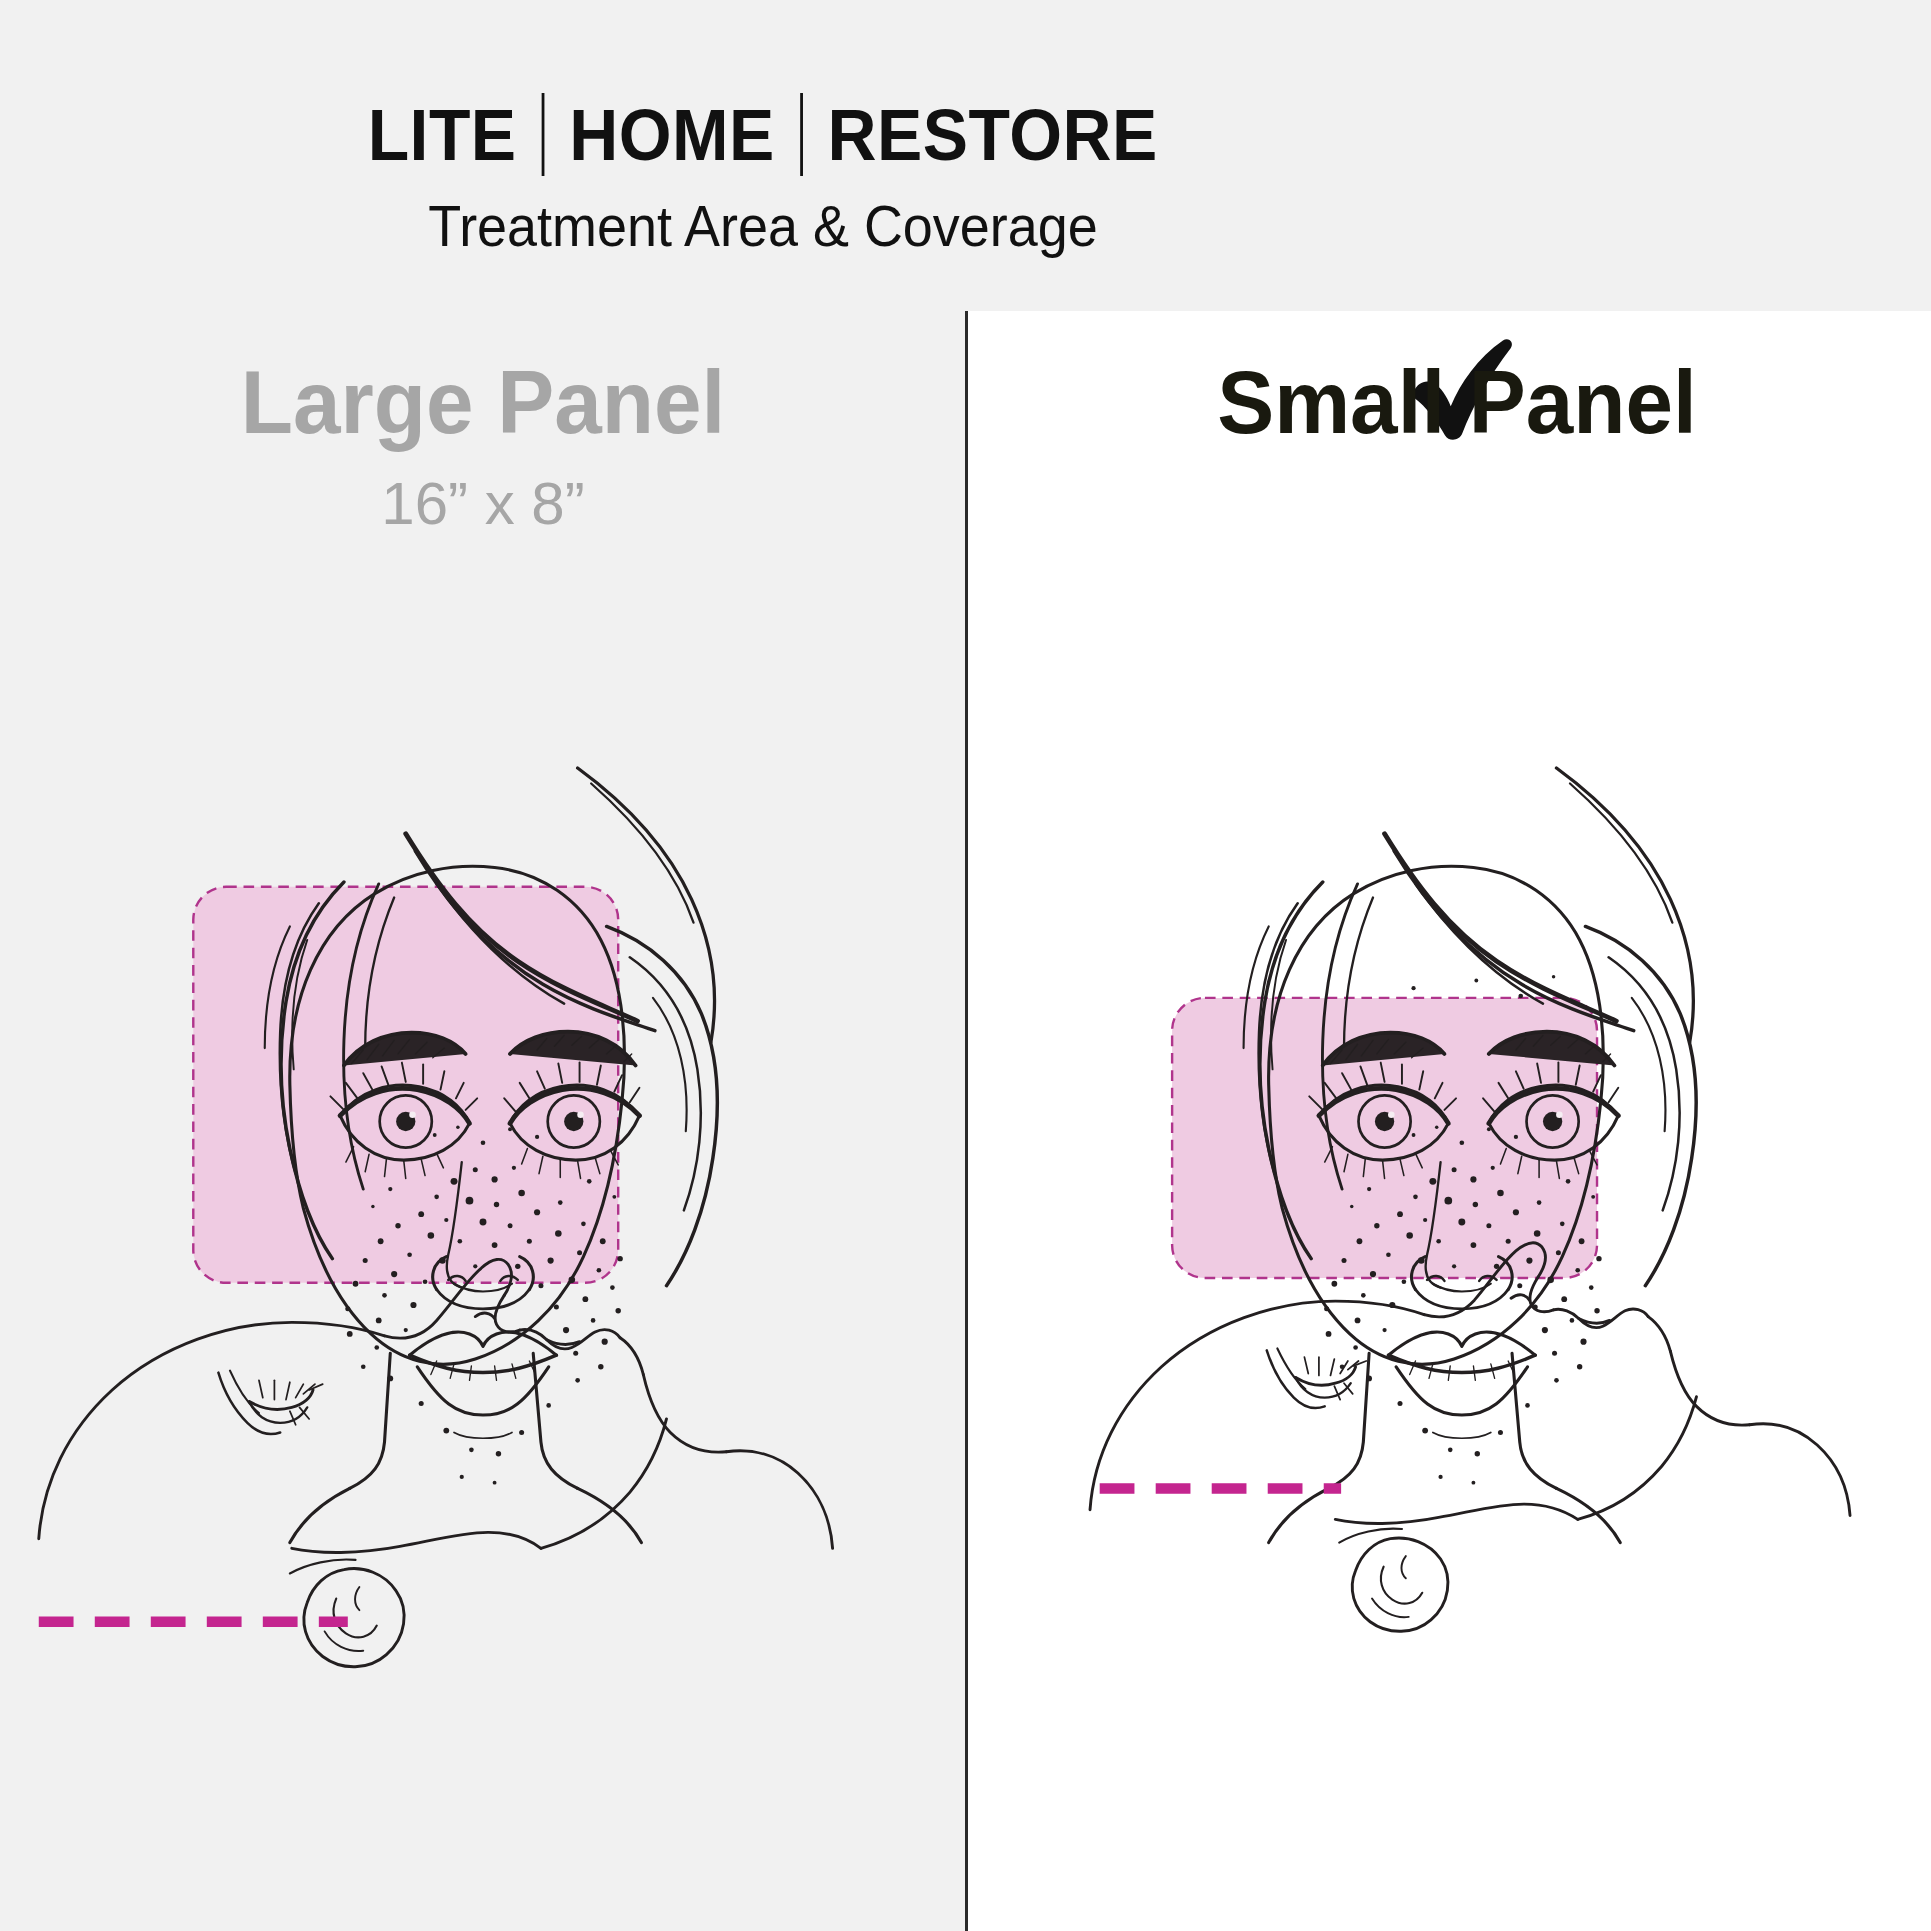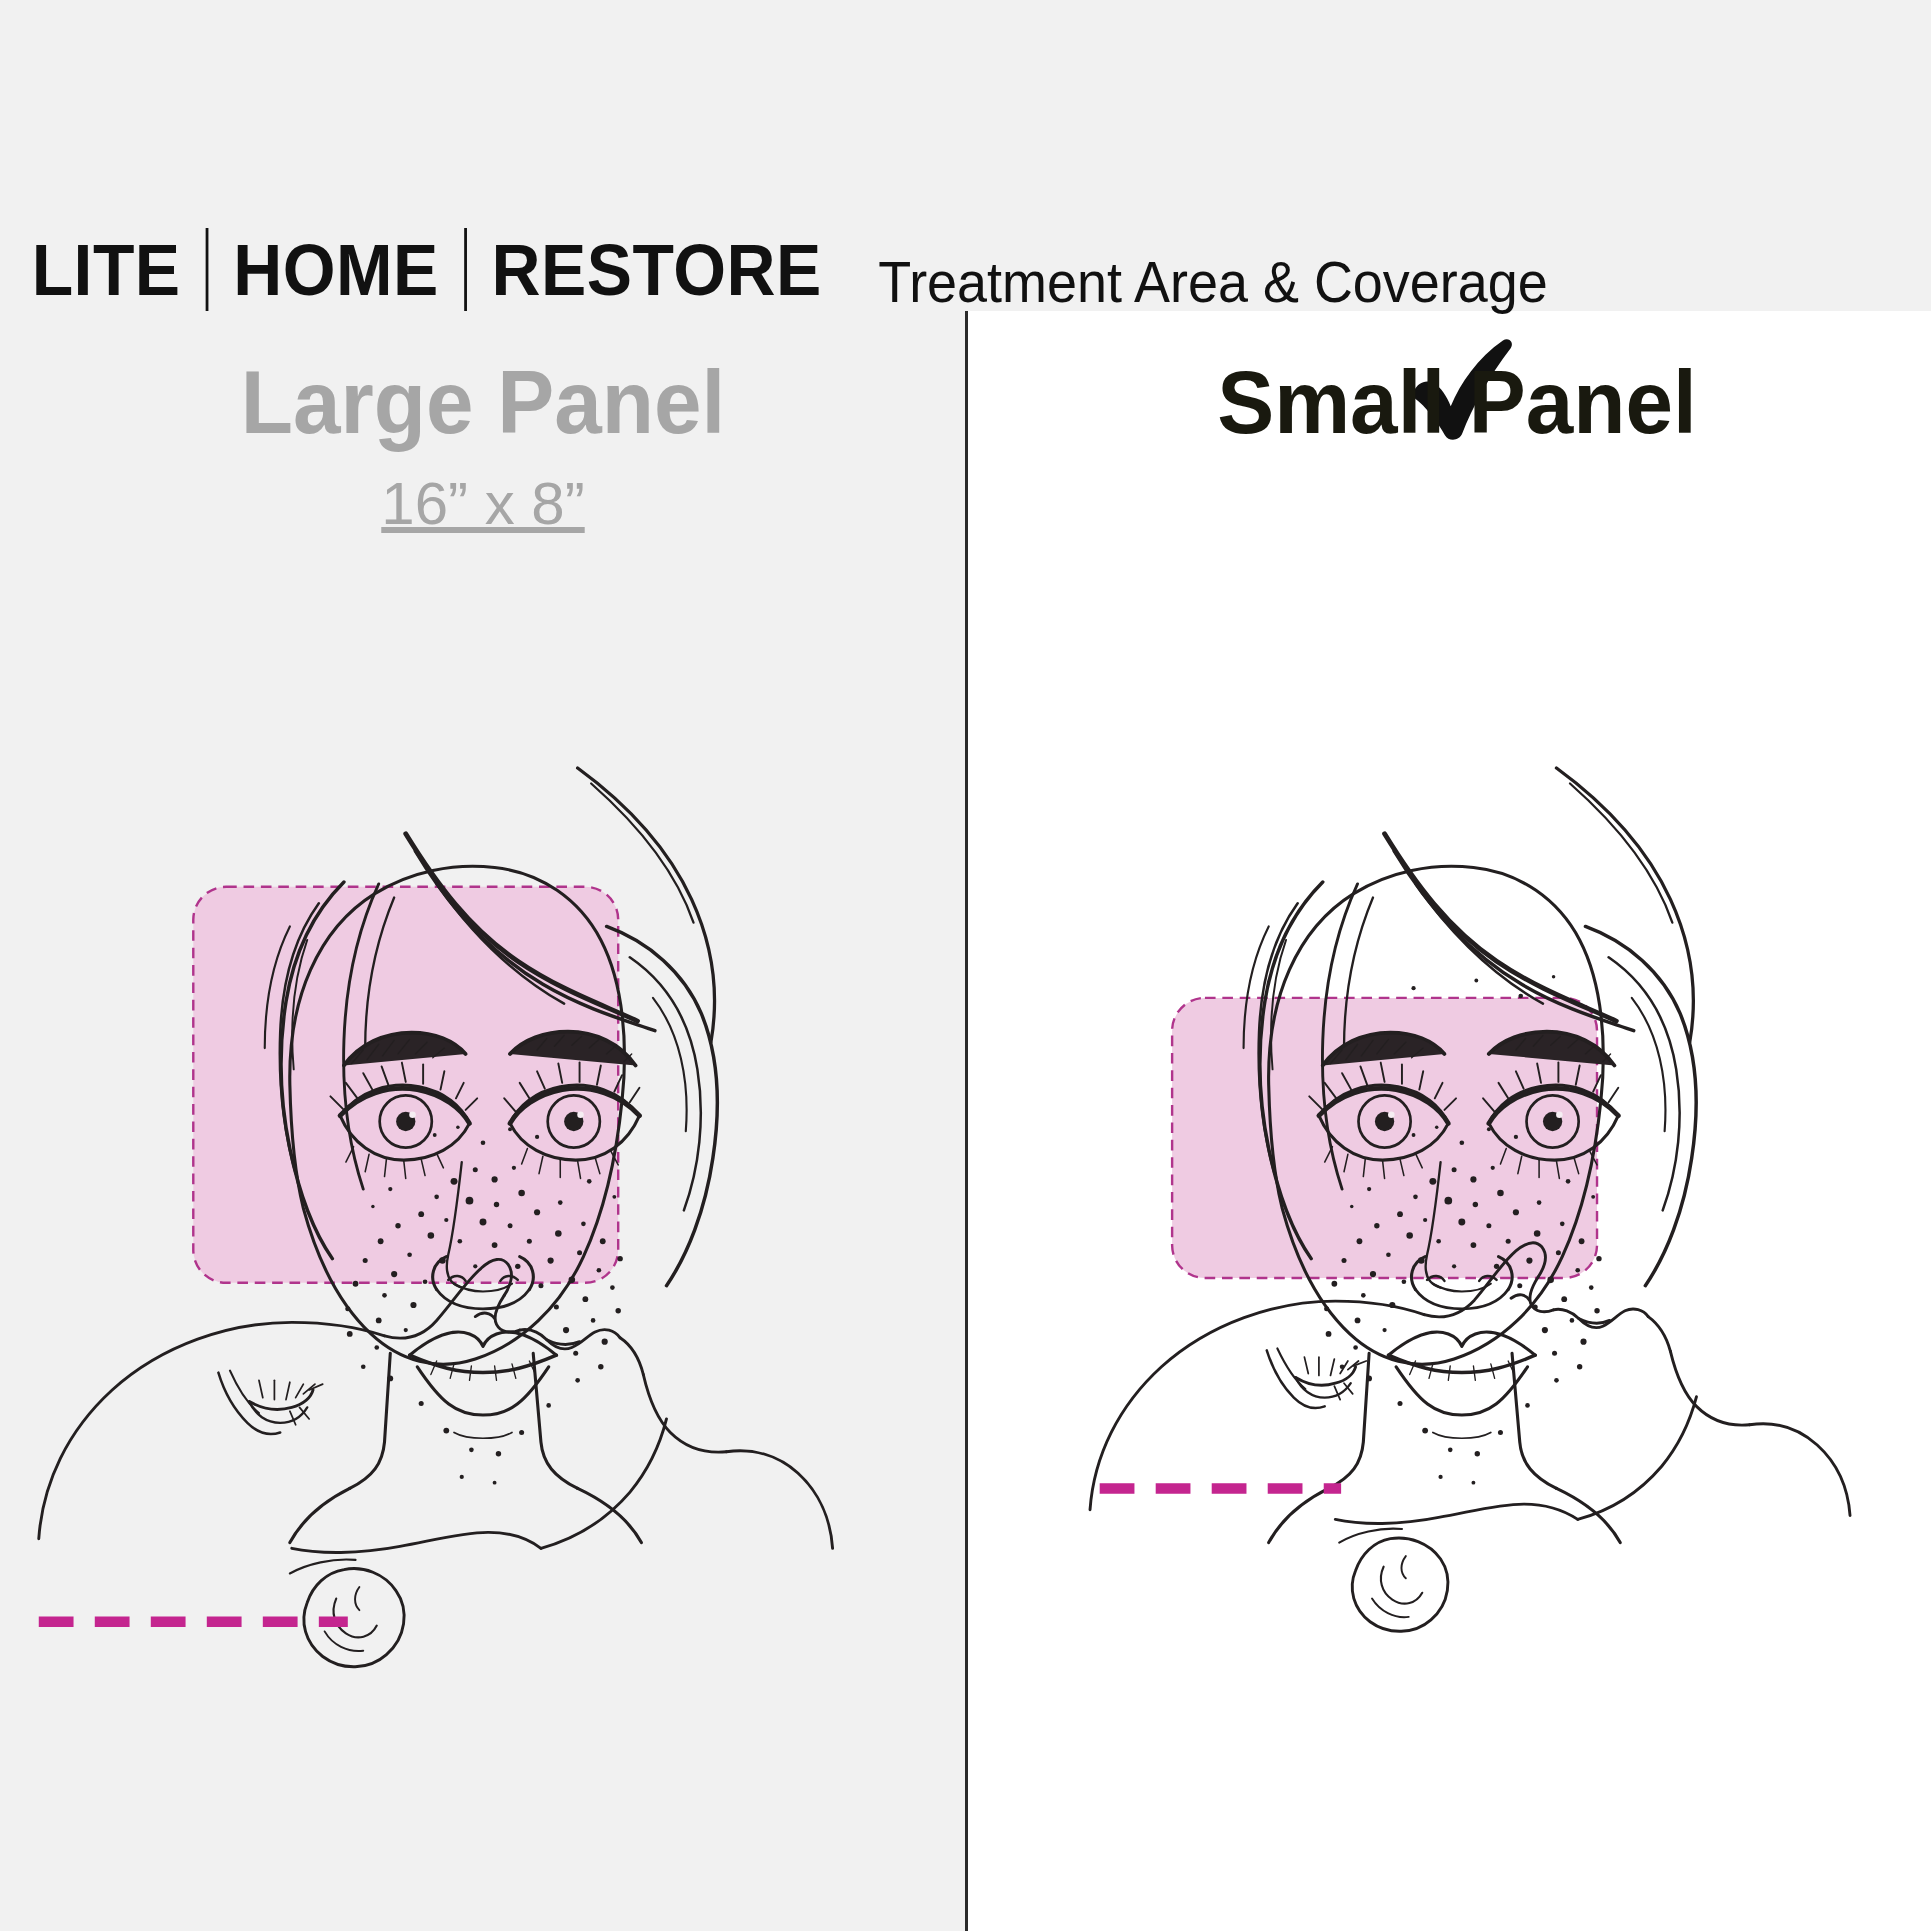--- a/index.html
+++ b/index.html
@@ -12,21 +12,21 @@
   #stage{position:relative;width:1931px;height:1931px;overflow:hidden;background:#ffffff;}
 
   
   .bg-left{position:absolute;left:0;top:0;width:966px;height:1931px;background:#f1f1f1;}
   .bg-right{position:absolute;left:966px;top:0;width:965px;height:1931px;background:#ffffff;}
   .bg-header{position:absolute;left:0;top:0;width:1931px;height:311px;background:#f1f1f1;}
   .divider{position:absolute;left:965px;top:311px;width:2.9px;height:1620px;background:#2b2b2b;}
 
   
   .header{position:absolute;left:0;top:0;width:1526px;height:311px;
-          display:flex;align-items:flex-end;justify-content:flex-start;}
+          display:flex;flex-direction:column;align-items:center;justify-content:flex-start;}
   .brand{
     margin-top:93px;
     display:flex;align-items:center;justify-content:center;
     font-weight:700;font-size:73px;line-height:73px;
     letter-spacing:0.5px;color:#111111;
     transform:scaleX(0.93);transform-origin:center;
     white-space:nowrap;
   }
   .brand .word{padding:0 1.9px;}
   .brand .bar{
@@ -50,21 +50,21 @@
     position:absolute;left:0;top:58px;width:966px;text-align:center;
     font-weight:700;font-size:89px;line-height:93px;white-space:nowrap;
     transform:scaleX(0.96);transform-origin:center top;
   }
   .panel-title.muted{color:#a6a6a6;}
   .panel-title.active{color:#19190f;}
   .panel-size{
     position:absolute;left:0;top:174px;width:966px;text-align:center;
     font-weight:400;font-size:60px;line-height:64px;white-space:nowrap;
   }
-  .panel-size.muted{color:#a6a6a6;text-decoration:underline;}
+  .panel-size.muted{color:#a6a6a6;}
   .panel-size.active{color:#19190f;}
 
   .art{position:absolute;left:0;top:246px;width:966px;height:1352px;}
   .art svg{display:block;width:966px;height:1352px;}
 </style>
 </head>
 <body>
 
 <div id="stage">
 

